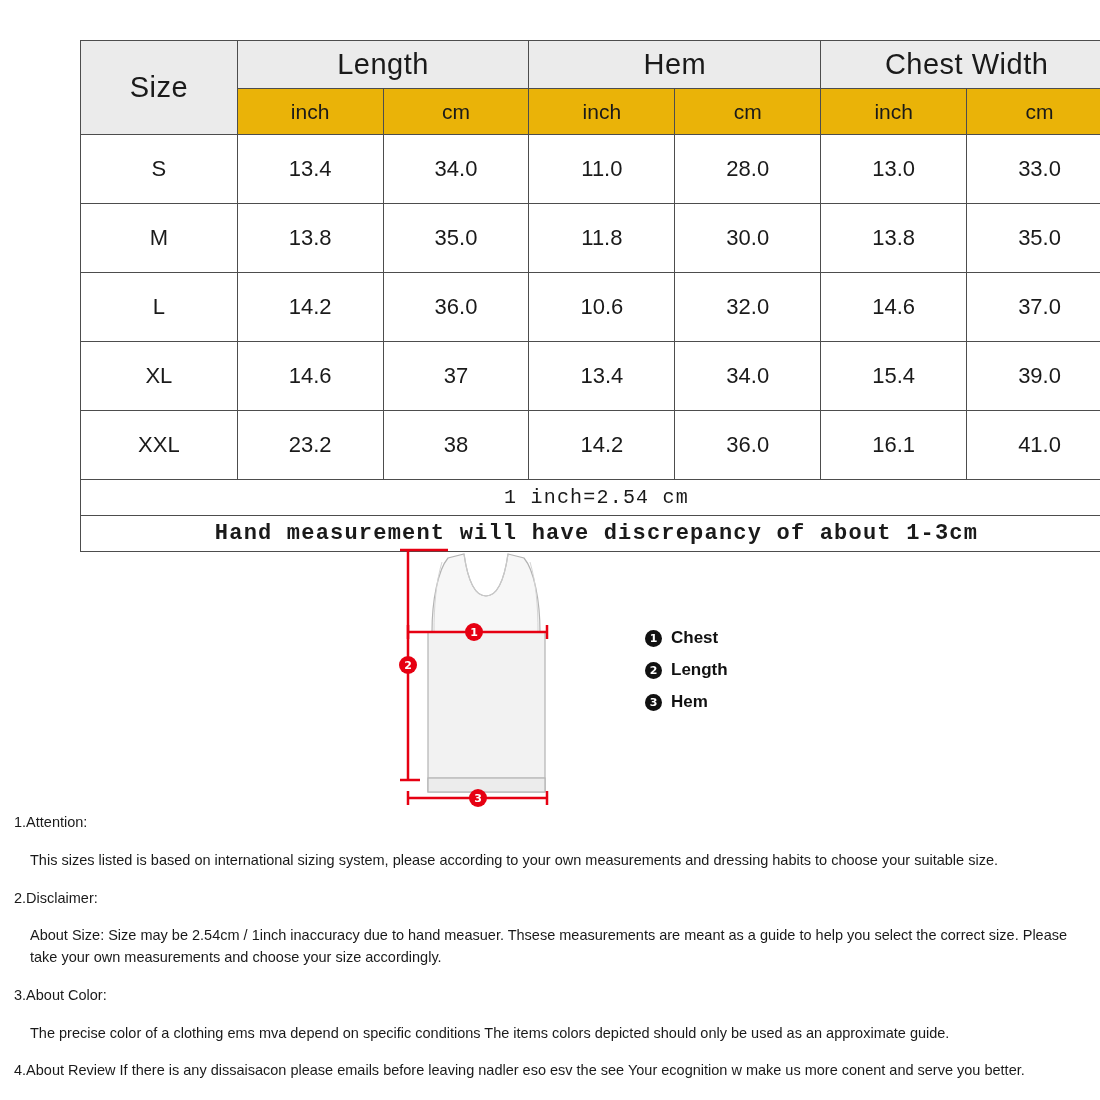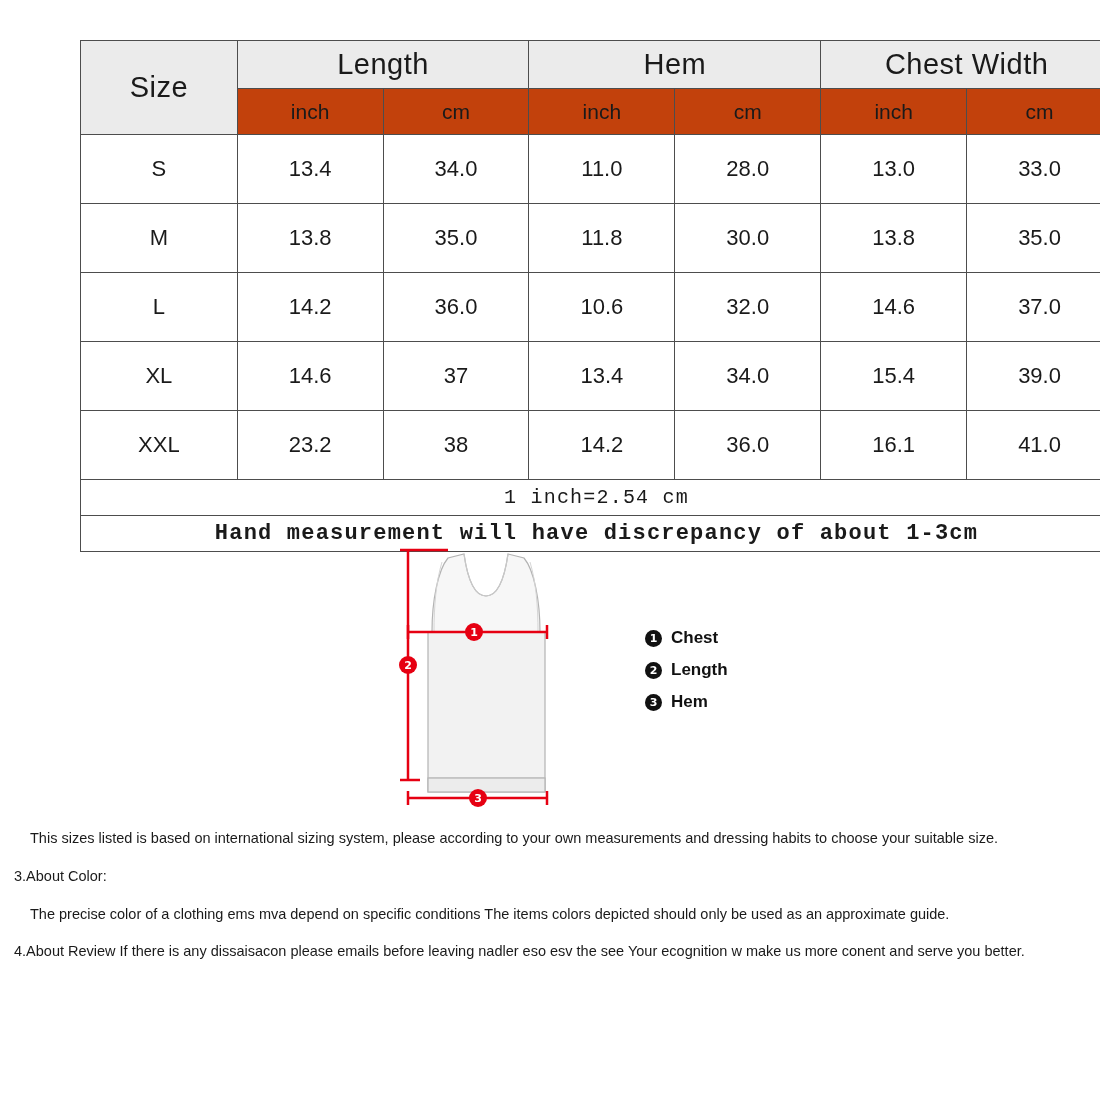--- a/index.html
+++ b/index.html
@@ -36,21 +36,21 @@
     color: #1a1a1a;
   }
   .hdr-group {
     background: #ebebeb;
     font-size: 29px;
     font-weight: bold;
     height: 45px;
     letter-spacing: 0.5px;
   }
   .hdr-unit {
-    background: #c2410c;
+    background: #eab308;
     font-size: 21px;
     height: 43px;
   }
   .row-cell {
     font-size: 22px;
     height: 66px;
   }
   .col-size { width: 145px; }
   .col-num { width: 135px; }
   .note-row td {
@@ -262,21 +262,26 @@
     <span>Length</span>
   </div>
   <div class="legend-item">
     <span class="legend-bullet">3</span>
     <span>Hem</span>
   </div>
 </div>
 
 <div class="notes">
   <div class="note-block">
+    <p class="note-head">1.Attention:</p>
     <p class="note-body">This sizes listed is based on international sizing system, please according to your own measurements and dressing habits to choose your suitable size.</p>
+  </div>
+  <div class="note-block">
+    <p class="note-head">2.Disclaimer:</p>
+    <p class="note-body">About Size: Size may be 2.54cm / 1inch inaccuracy due to hand measuer. Thsese measurements are meant as a guide to help you select the correct size. Please take your own measurements and choose your size accordingly.</p>
   </div>
   <div class="note-block">
     <p class="note-head">3.About Color:</p>
     <p class="note-body">The precise color of a clothing ems mva depend on specific conditions The items colors depicted should only be used as an approximate guide.</p>
   </div>
   <div class="note-block">
     <p class="note-head">4.About Review If there is any dissaisacon please emails before leaving nadler eso esv the see Your ecognition w make us more conent and serve you better.</p>
   </div>
 </div>
 

